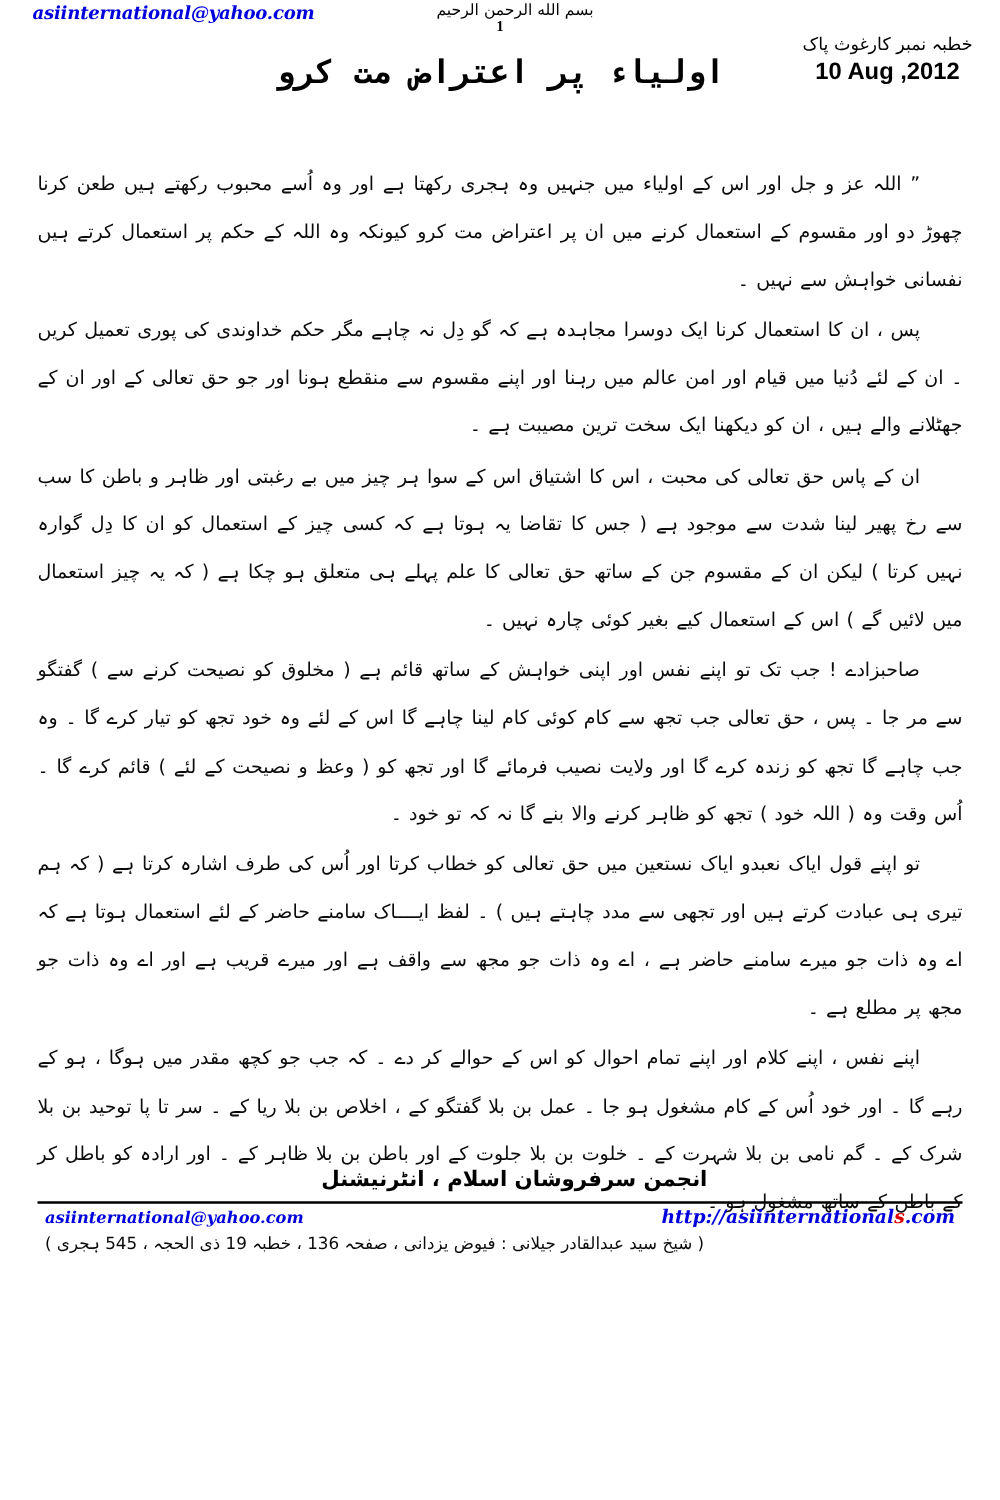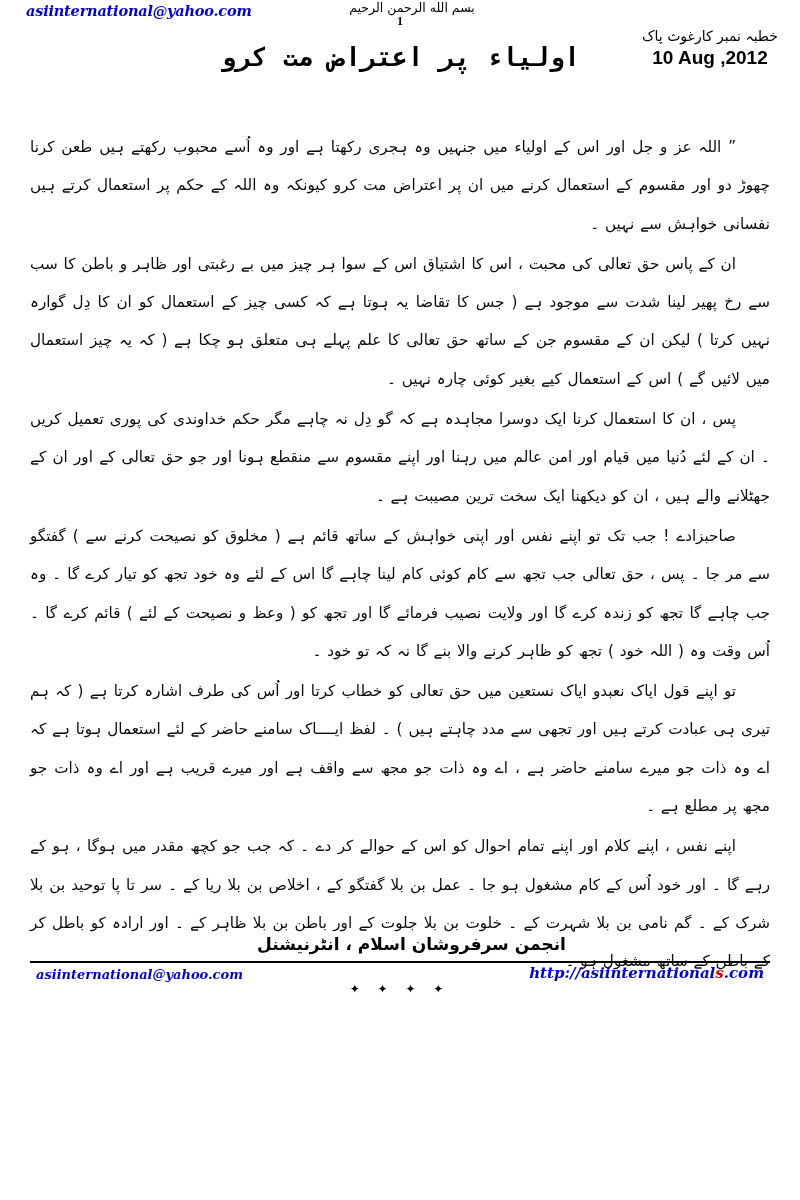--- a/index.html
+++ b/index.html
@@ -206,26 +206,27 @@
     <div class="hdr-right">
       <div class="hdr-khutba-no">خطبہ نمبر کارغوث پاک</div>
       <div class="hdr-date">10 Aug ,2012</div>
     </div>
 
     <div class="doc-title">اولیاء پر اعتراض مت کرو</div>
   </div>
 
   <div class="body-area">
     <p class="para">”  اللہ عز و جل اور اس کے اولیاء میں جنہیں وہ ہجری رکھتا ہے اور وہ اُسے محبوب رکھتے ہیں طعن کرنا چھوڑ دو  اور مقسوم کے استعمال کرنے میں ان پر اعتراض مت کرو کیونکہ وہ اللہ کے حکم پر استعمال کرتے ہیں نفسانی خواہش سے نہیں ۔</p>
+    <p class="para">پس ، ان کا استعمال کرنا ایک دوسرا مجاہدہ ہے کہ گو دِل نہ چاہے مگر حکم خداوندی کی پوری تعمیل کریں ۔ ان کے لئے دُنیا میں قیام اور امن عالم میں رہنا اور اپنے مقسوم سے منقطع ہونا اور جو حق تعالی کے اور ان کے جھٹلانے والے ہیں ،  ان کو دیکھنا ایک سخت ترین مصیبت ہے ۔</p>
     <p class="para">ان کے پاس حق تعالی کی محبت ، اس کا اشتیاق اس کے سوا ہر چیز میں بے رغبتی اور ظاہر و باطن کا سب سے رخ پھیر لینا  شدت سے موجود ہے ( جس کا تقاضا یہ ہوتا ہے کہ کسی چیز کے استعمال کو ان کا دِل گوارہ نہیں کرتا ) لیکن ان کے مقسوم جن کے ساتھ حق تعالی کا علم پہلے ہی متعلق ہو چکا ہے ( کہ یہ چیز استعمال میں لائیں گے ) اس کے استعمال کیے بغیر کوئی چارہ نہیں ۔</p>
-    <p class="para">پس ، ان کا استعمال کرنا ایک دوسرا مجاہدہ ہے کہ گو دِل نہ چاہے مگر حکم خداوندی کی پوری تعمیل کریں ۔ ان کے لئے دُنیا میں قیام اور امن عالم میں رہنا اور اپنے مقسوم سے منقطع ہونا اور جو حق تعالی کے اور ان کے جھٹلانے والے ہیں ،  ان کو دیکھنا ایک سخت ترین مصیبت ہے ۔</p>
     <p class="para">صاحبزادے ! جب تک تو اپنے نفس اور اپنی خواہش کے ساتھ قائم ہے ( مخلوق کو نصیحت کرنے سے ) گفتگو سے مر جا ۔ پس ، حق تعالی جب تجھ سے کام کوئی کام لینا چاہے گا اس کے لئے وہ خود تجھ کو تیار کرے گا ۔ وہ جب چاہے گا تجھ کو زندہ کرے گا اور ولایت نصیب فرمائے گا اور تجھ کو ( وعظ و نصیحت کے لئے ) قائم کرے گا ۔ اُس وقت وہ ( اللہ خود ) تجھ کو ظاہر کرنے والا بنے گا نہ کہ تو خود ۔</p>
     <p class="para">تو اپنے قول ایاک نعبدو ایاک نستعین میں حق تعالی کو خطاب کرتا اور اُس کی طرف اشارہ کرتا ہے ( کہ ہم تیری ہی عبادت کرتے ہیں اور تجھی سے مدد چاہتے ہیں ) ۔ لفظ ایــــاک سامنے حاضر کے لئے استعمال ہوتا ہے کہ اے وہ ذات جو میرے سامنے حاضر ہے ، اے وہ ذات جو مجھ سے واقف ہے اور میرے قریب ہے اور اے وہ ذات جو مجھ پر مطلع ہے ۔</p>
     <p class="para">اپنے نفس ، اپنے کلام اور اپنے تمام احوال کو اس کے حوالے کر دے ۔ کہ جب جو کچھ مقدر میں ہوگا ،  ہو کے رہے گا ۔ اور خود اُس کے کام مشغول ہو جا ۔ عمل بن بلا گفتگو کے ، اخلاص بن بلا ریا کے ۔ سر تا پا توحید بن بلا شرک کے ۔ گم نامی بن بلا شہرت کے ۔ خلوت بن بلا جلوت کے اور باطن بن بلا ظاہر کے ۔ اور ارادہ کو باطل کر کے باطن کے ساتھ مشغول ہو ۔</p>
 
+    <p class="citation">( شیخ سید عبدالقادر جیلانی : فیوض یزدانی ، صفحہ 136 ، خطبہ  19 ذی الحجہ ، 545 ہجری )</p>
 
     <div class="stars">✦ ✦ ✦ ✦</div>
   </div>
 
   <div class="footer">
     <div class="ftr-org">انجمن سرفروشان اسلام ، انٹرنیشنل</div>
 
     <div class="ftr-rule"></div>
 
     <div class="ftr-email">asiinternational@yahoo.com</div>

